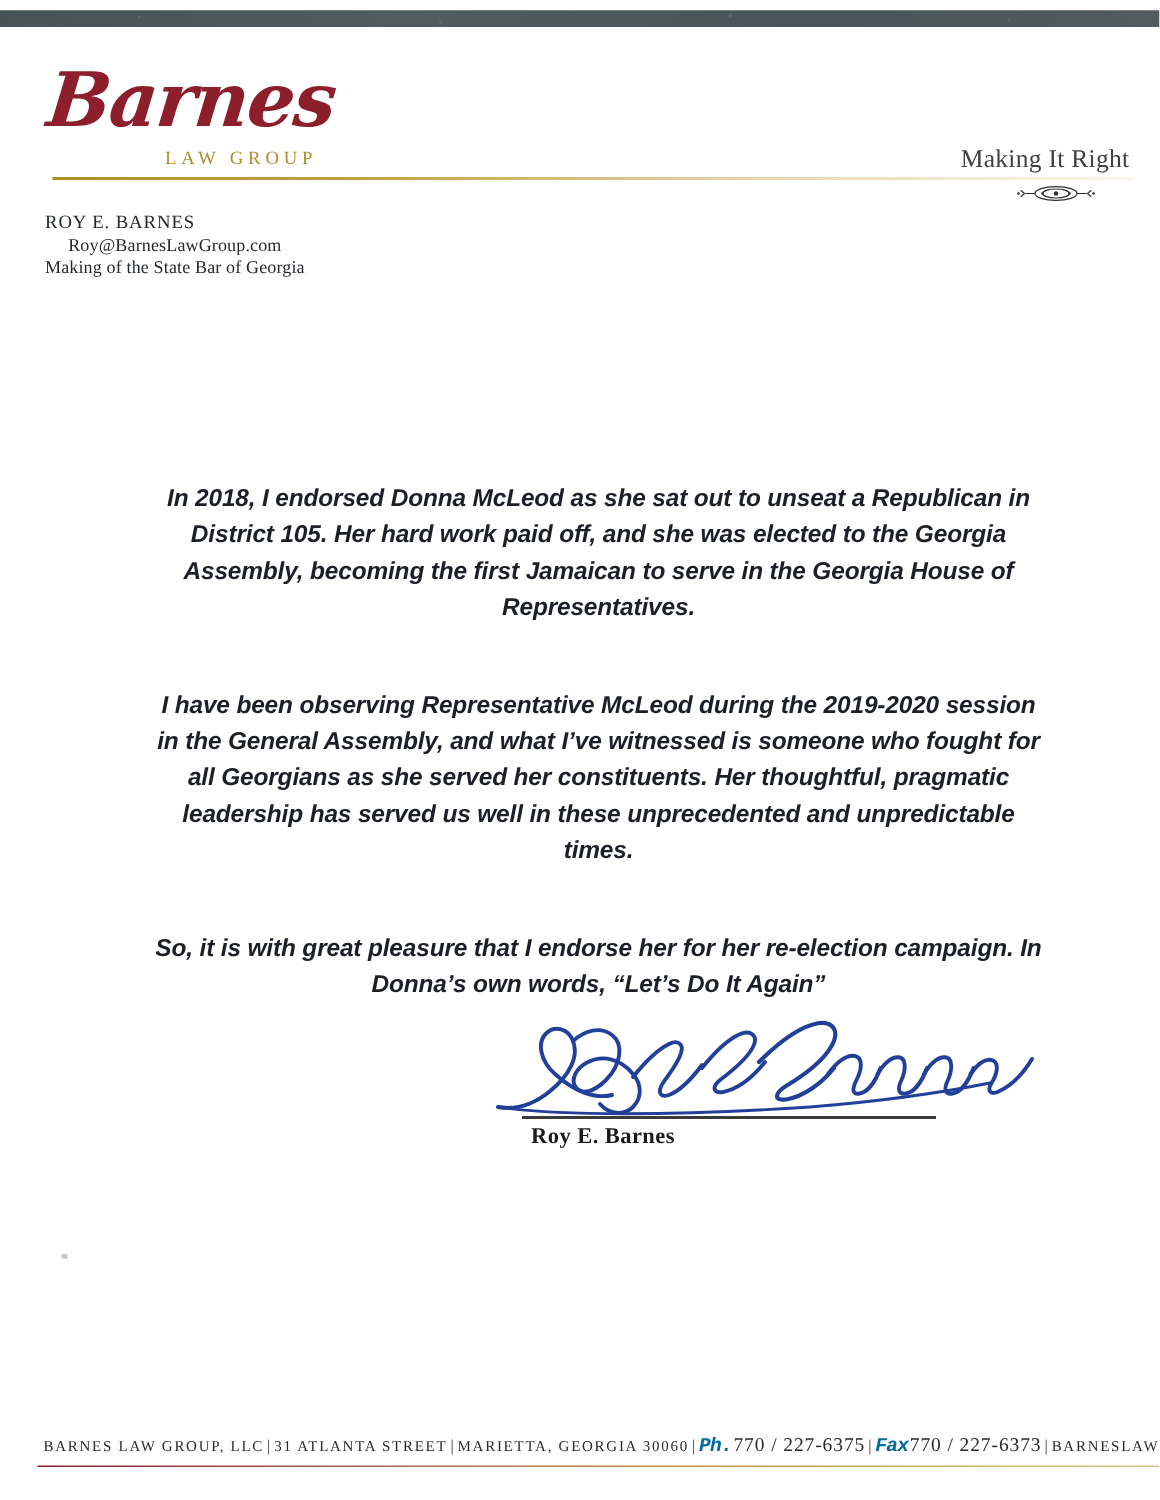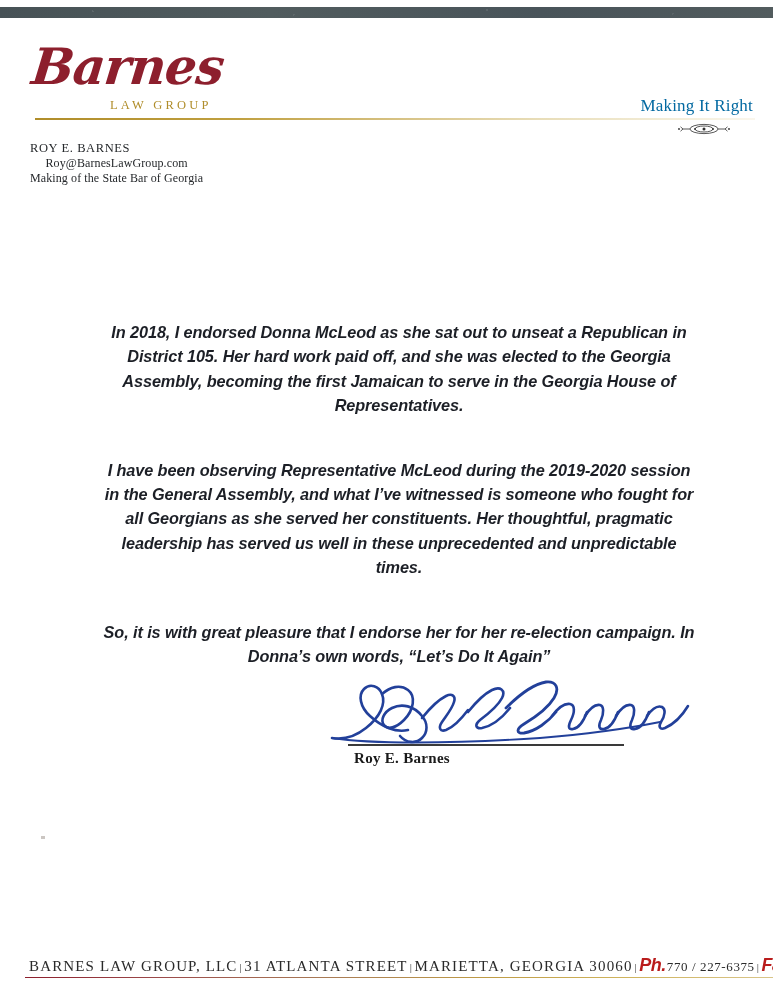--- a/index.html
+++ b/index.html
@@ -65,21 +65,21 @@
     color: #b08d2a;
     font-weight: normal;
     text-align: right;
   }
   .tagline {
     position: absolute;
     right: 20px;
     top: 66px;
     font-family: "Liberation Serif", serif;
     font-size: 17px;
-    color: #0369a1;
+    color: #404040;
     letter-spacing: 0.2px;
     white-space: nowrap;
   }
   .gold-rule {
     position: absolute;
     left: 35px;
     top: 88px;
     width: 720px;
     height: 2px;
     background: linear-gradient(90deg,
@@ -199,39 +199,39 @@
     position: absolute;
     left: 29px;
     top: 0;
     white-space: nowrap;
     font-family: "Liberation Serif", serif;
     font-size: 11.6px;
     color: #2a2a2a;
     letter-spacing: 0.55px;
   }
   .fc-small {
-    font-size: 15px;
+    font-size: 10px;
     letter-spacing: 1.15px;
     text-transform: uppercase;
   }
   .fc-num {
     font-size: 13px;
     letter-spacing: 0.6px;
   }
   .fc-sep {
     font-size: 11px;
     color: #3a3a3a;
     padding: 0 2px;
   }
   .fc-glyph {
-    font-family: Liberation Sans, sans-serif;
+    font-family: Liberation Mono, monospace;
     font-style: italic;
     font-weight: bold;
-    font-size: 18px;
-    color: #b91c1c;
+    font-size: 13px;
+    color: #0369a1;
     letter-spacing: -0.5px;
     padding-right: 1px;
   }
   .footer-rule {
     position: absolute;
     left: 25px;
     top: 22px;
     width: 748px;
     height: 1.4px;
     background: linear-gradient(90deg,

